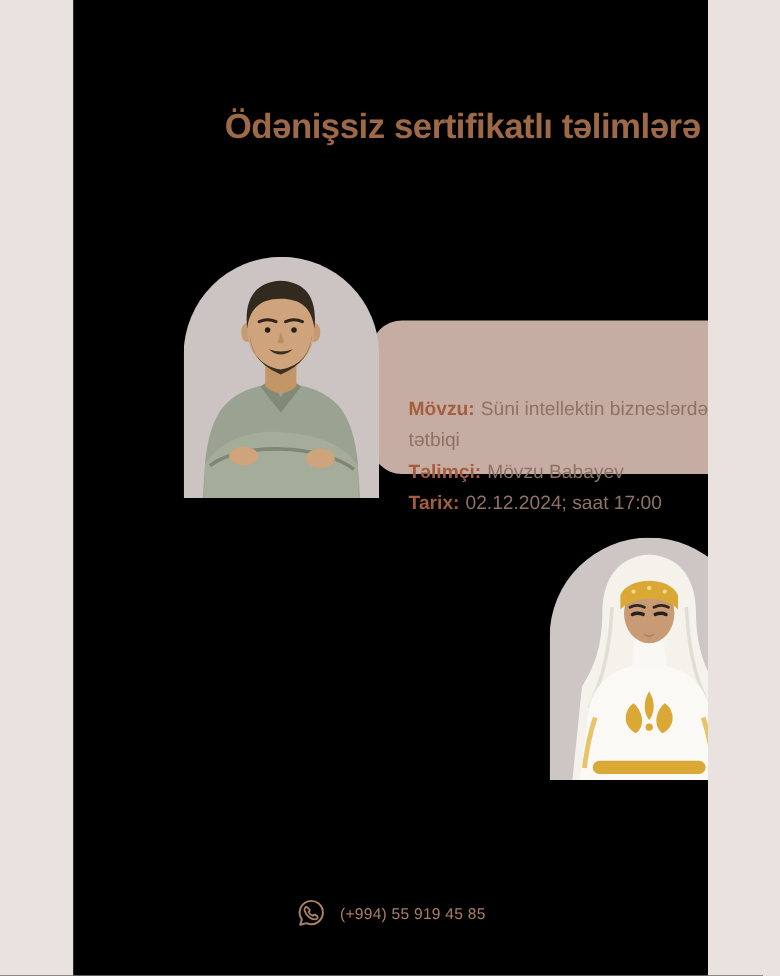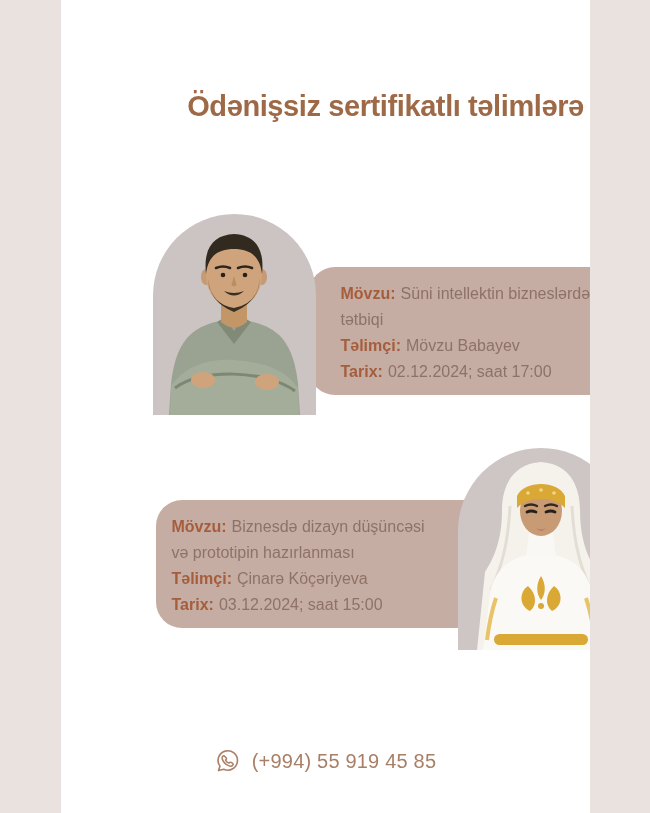--- a/index.html
+++ b/index.html
@@ -1,44 +1,44 @@
 <!DOCTYPE html>
 <html><head>
 <meta charset="utf-8">
 <style>
   html,body{margin:0;padding:0;}
   body{font-family:"Liberation Sans", sans-serif; background:#e9e2de; display:flex; justify-content:center;}
-  .poster{position:relative; width:529px; height:813px; background:#ffffff; overflow:hidden;}
+  .poster{position:relative; width:529px; height:813px; background:#000000; overflow:hidden;}
 
   
   .title{position:absolute; top:84px; left:0; width:650px; text-align:center;
          font-weight:bold; font-size:29px; line-height:44px; letter-spacing:-0.4px;
          color:#9e6946;}
 
   
   .card{position:absolute; background:#c5ada4; border-radius:26px; z-index:1;}
   .card-1{left:248px; top:267px; width:314px; height:128px;}
   .card-2{left:95px;  top:500px; width:340px; height:128px;}
   .card-text{font-size:16px; line-height:26px;}
-  .card-1 .card-text{padding:14px 0 0 32px; width:264px;}
+  .card-1 .card-text{padding:14px 0 0 32px; width:264px;margin-top:48px;}
   .card-2 .card-text{padding:14px 0 0 16px; width:264px;}
   .card-text p{margin:0;}
   .lbl{font-weight:bold; color:#a55d3c; margin-right:5px;}
   .val{color:#8e7266;}
 
   
   .photo{position:absolute; overflow:hidden; z-index:2;}
   .photo-1{left:92px;  top:214px; width:163px; height:201px; border-radius:82px 82px 0 0;}
   .photo-2{left:397px; top:448px; width:166px; height:202px; border-radius:83px 83px 0 0;}
   .photo svg{display:block;}
 
   
   .footer{position:absolute; left:50%; transform:translateX(-50%); top:747px;
           display:flex; align-items:center; gap:10px;}
-  .phone{font-size:20px; color:#a87f66; letter-spacing:0.2px; white-space:nowrap;}
+  .phone{font-size:13px; color:#a87f66; letter-spacing:0.2px; white-space:nowrap;}
 </style>
 </head>
 <body>
 
 <div class="poster">
 
   <div class="title">
     <div>Ödənişsiz sertifikatlı təlimlərə</div>
   </div>
 
@@ -76,27 +76,20 @@
       <path d="M71,77 Q81,81 91,77 Q81,86 71,77 Z" fill="#3a2f23"></path>
 
       <path d="M63,54 Q70,51 77,54" stroke="#2c241d" stroke-width="2.6" fill="none" stroke-linecap="round"></path>
       <path d="M85,54 Q92,51 99,54" stroke="#2c241d" stroke-width="2.6" fill="none" stroke-linecap="round"></path>
       <circle cx="70" cy="61" r="2.3" fill="#27211b"></circle>
       <circle cx="92" cy="61" r="2.3" fill="#27211b"></circle>
       <path d="M81,62 L78.5,71 Q81,73.5 83.5,71 Z" fill="#b98e63"></path>
     </svg>
   </div>
 
-  <div class="card card-2">
-    <div class="card-text">
-      <p><span class="lbl">Mövzu:</span><span class="val">Biznesdə dizayn düşüncəsi və prototipin hazırlanması</span></p>
-      <p><span class="lbl">Təlimçi:</span><span class="val">Çinarə Köçəriyeva</span></p>
-      <p><span class="lbl">Tarix:</span><span class="val">03.12.2024; saat 15:00</span></p>
-    </div>
-  </div>
 
   <div class="photo photo-2">
     <svg width="166" height="202" viewBox="0 0 166 202" xmlns="http://www.w3.org/2000/svg">
       <rect width="166" height="202" fill="#cdc6c4"></rect>
 
       <path d="M83,14 C113,16 122,40 122,62 C122,92 130,110 139,124 L147,202 L19,202 L27,124 C36,110 44,92 44,62 C44,40 53,16 83,14 Z" fill="#f5f2ec"></path>
       <path d="M52,58 C50,100 42,122 33,142" stroke="#e3ded5" stroke-width="3" fill="none"></path>
       <path d="M114,58 C116,100 124,122 133,142" stroke="#e3ded5" stroke-width="3" fill="none"></path>
 
       <path d="M83,106 C56,106 40,118 33,140 L25,202 L141,202 L133,140 C126,118 110,106 83,106 Z" fill="#fbf9f5"></path>

